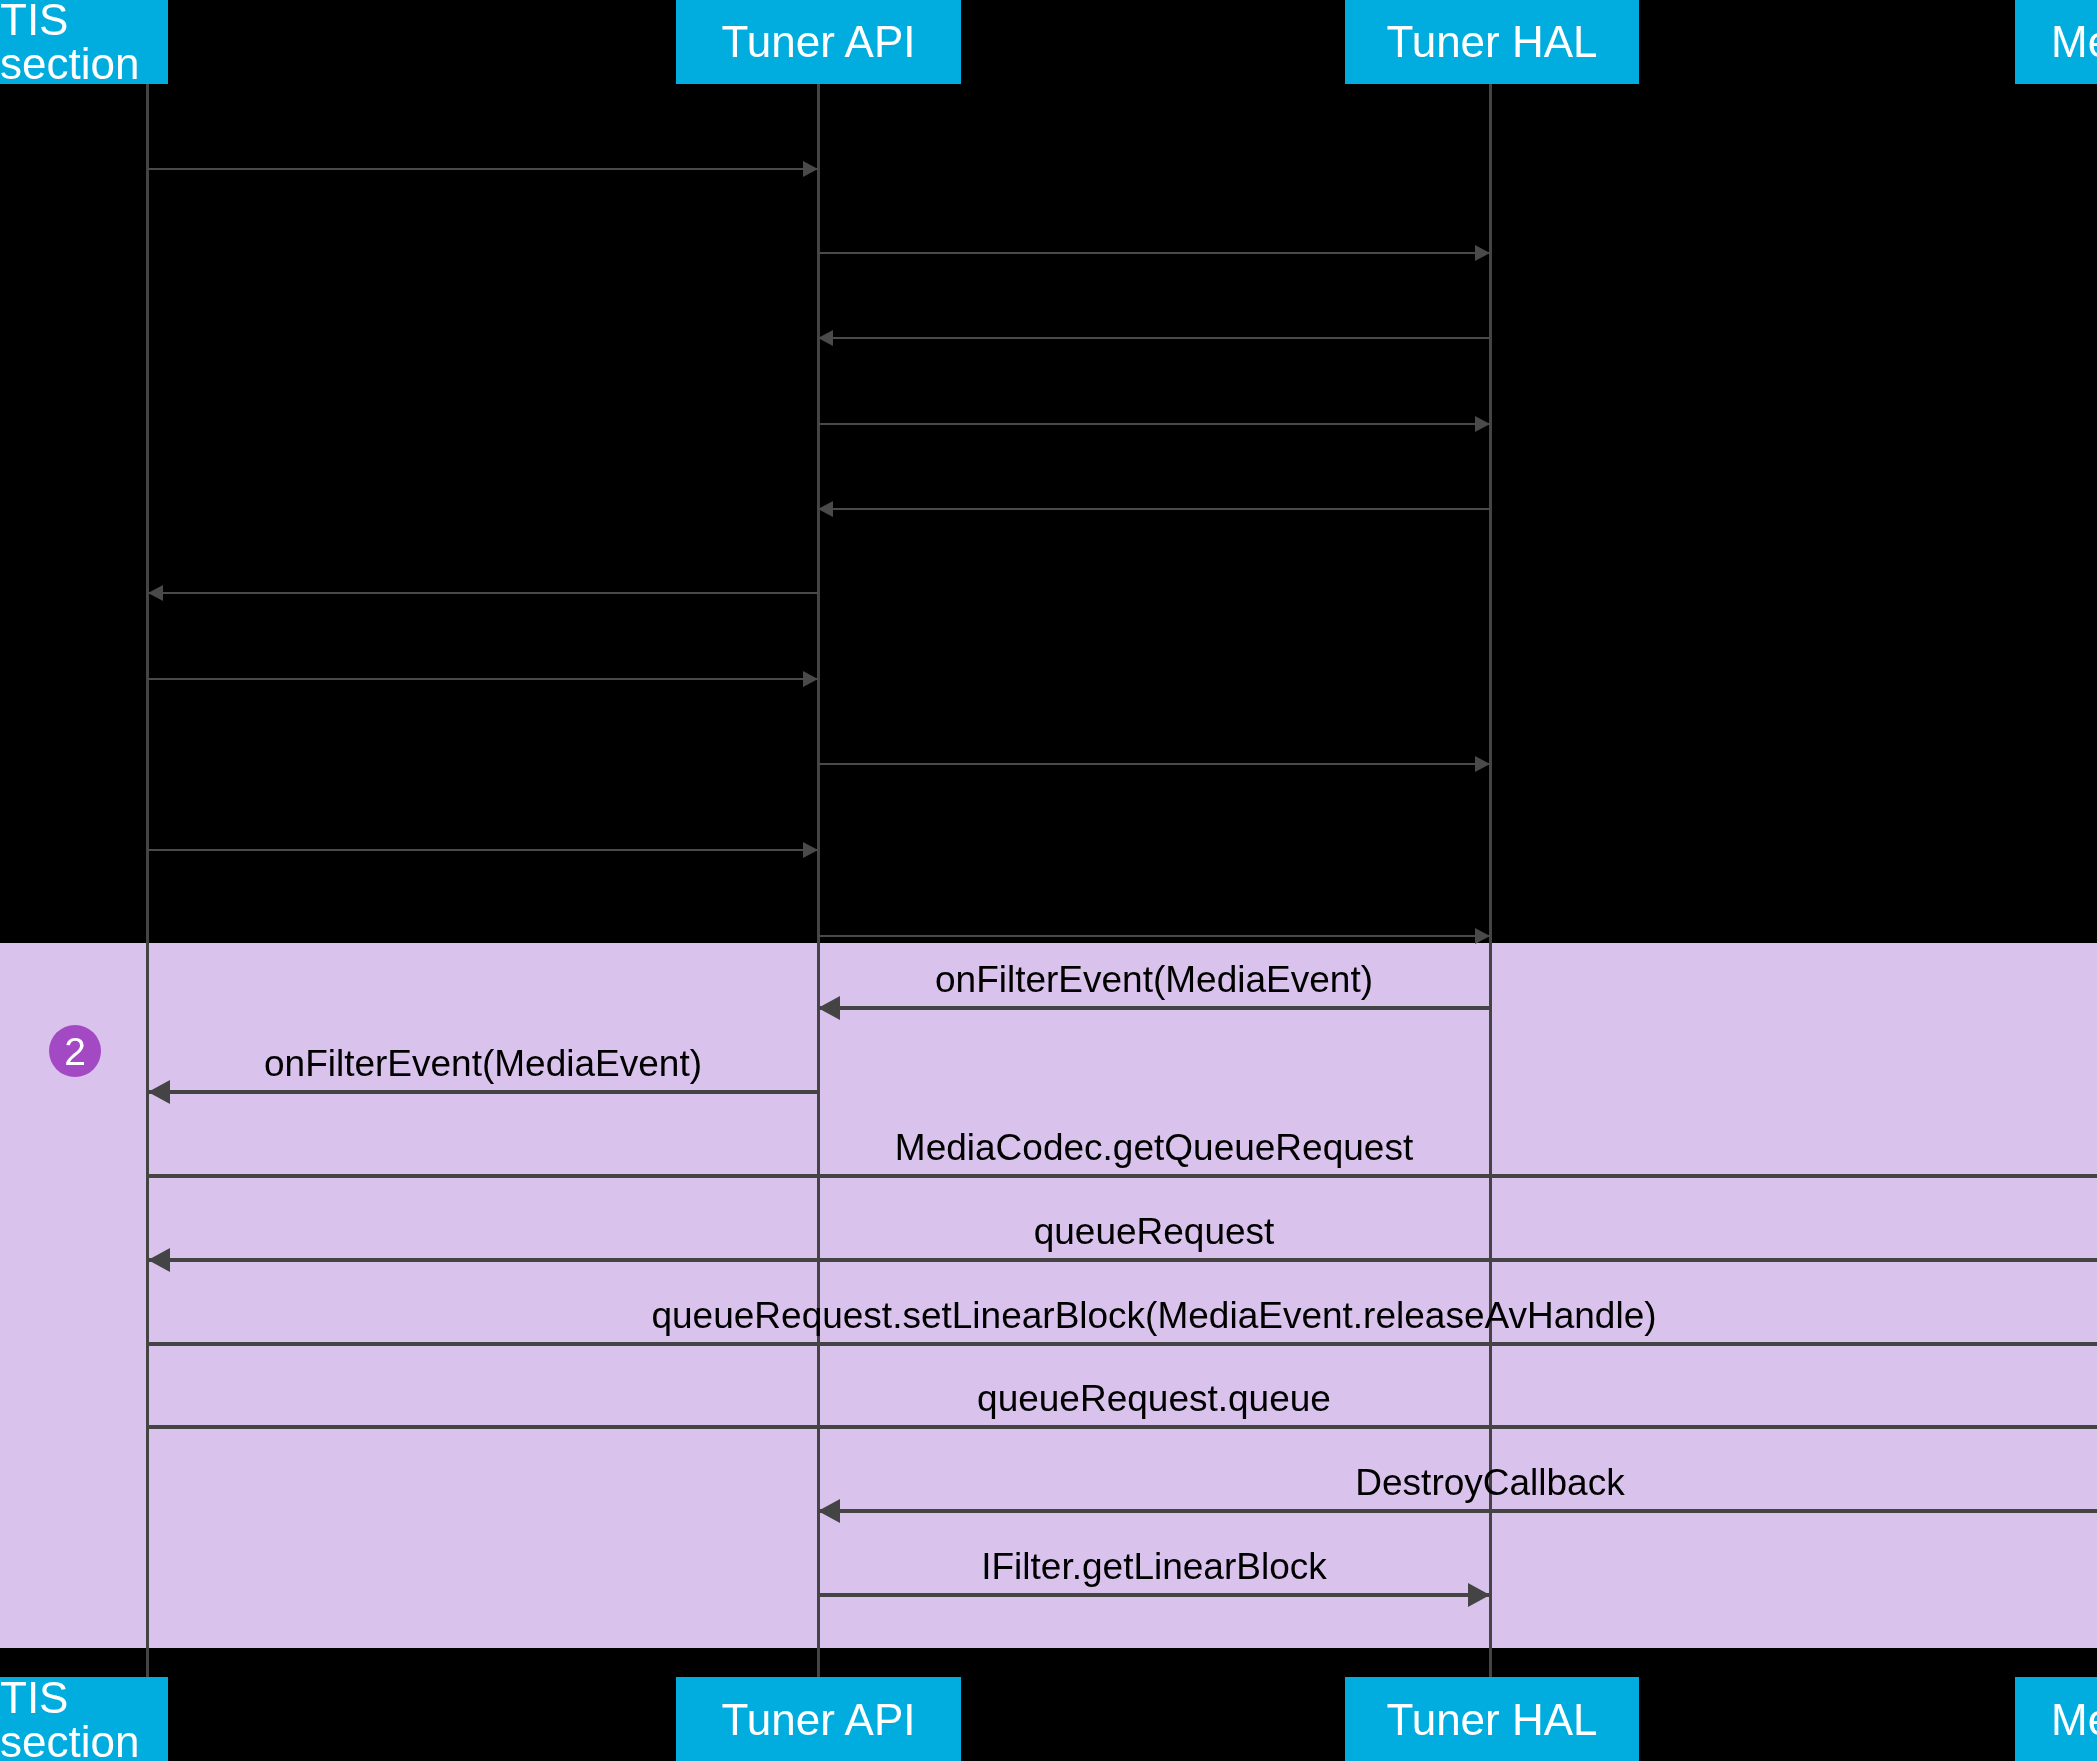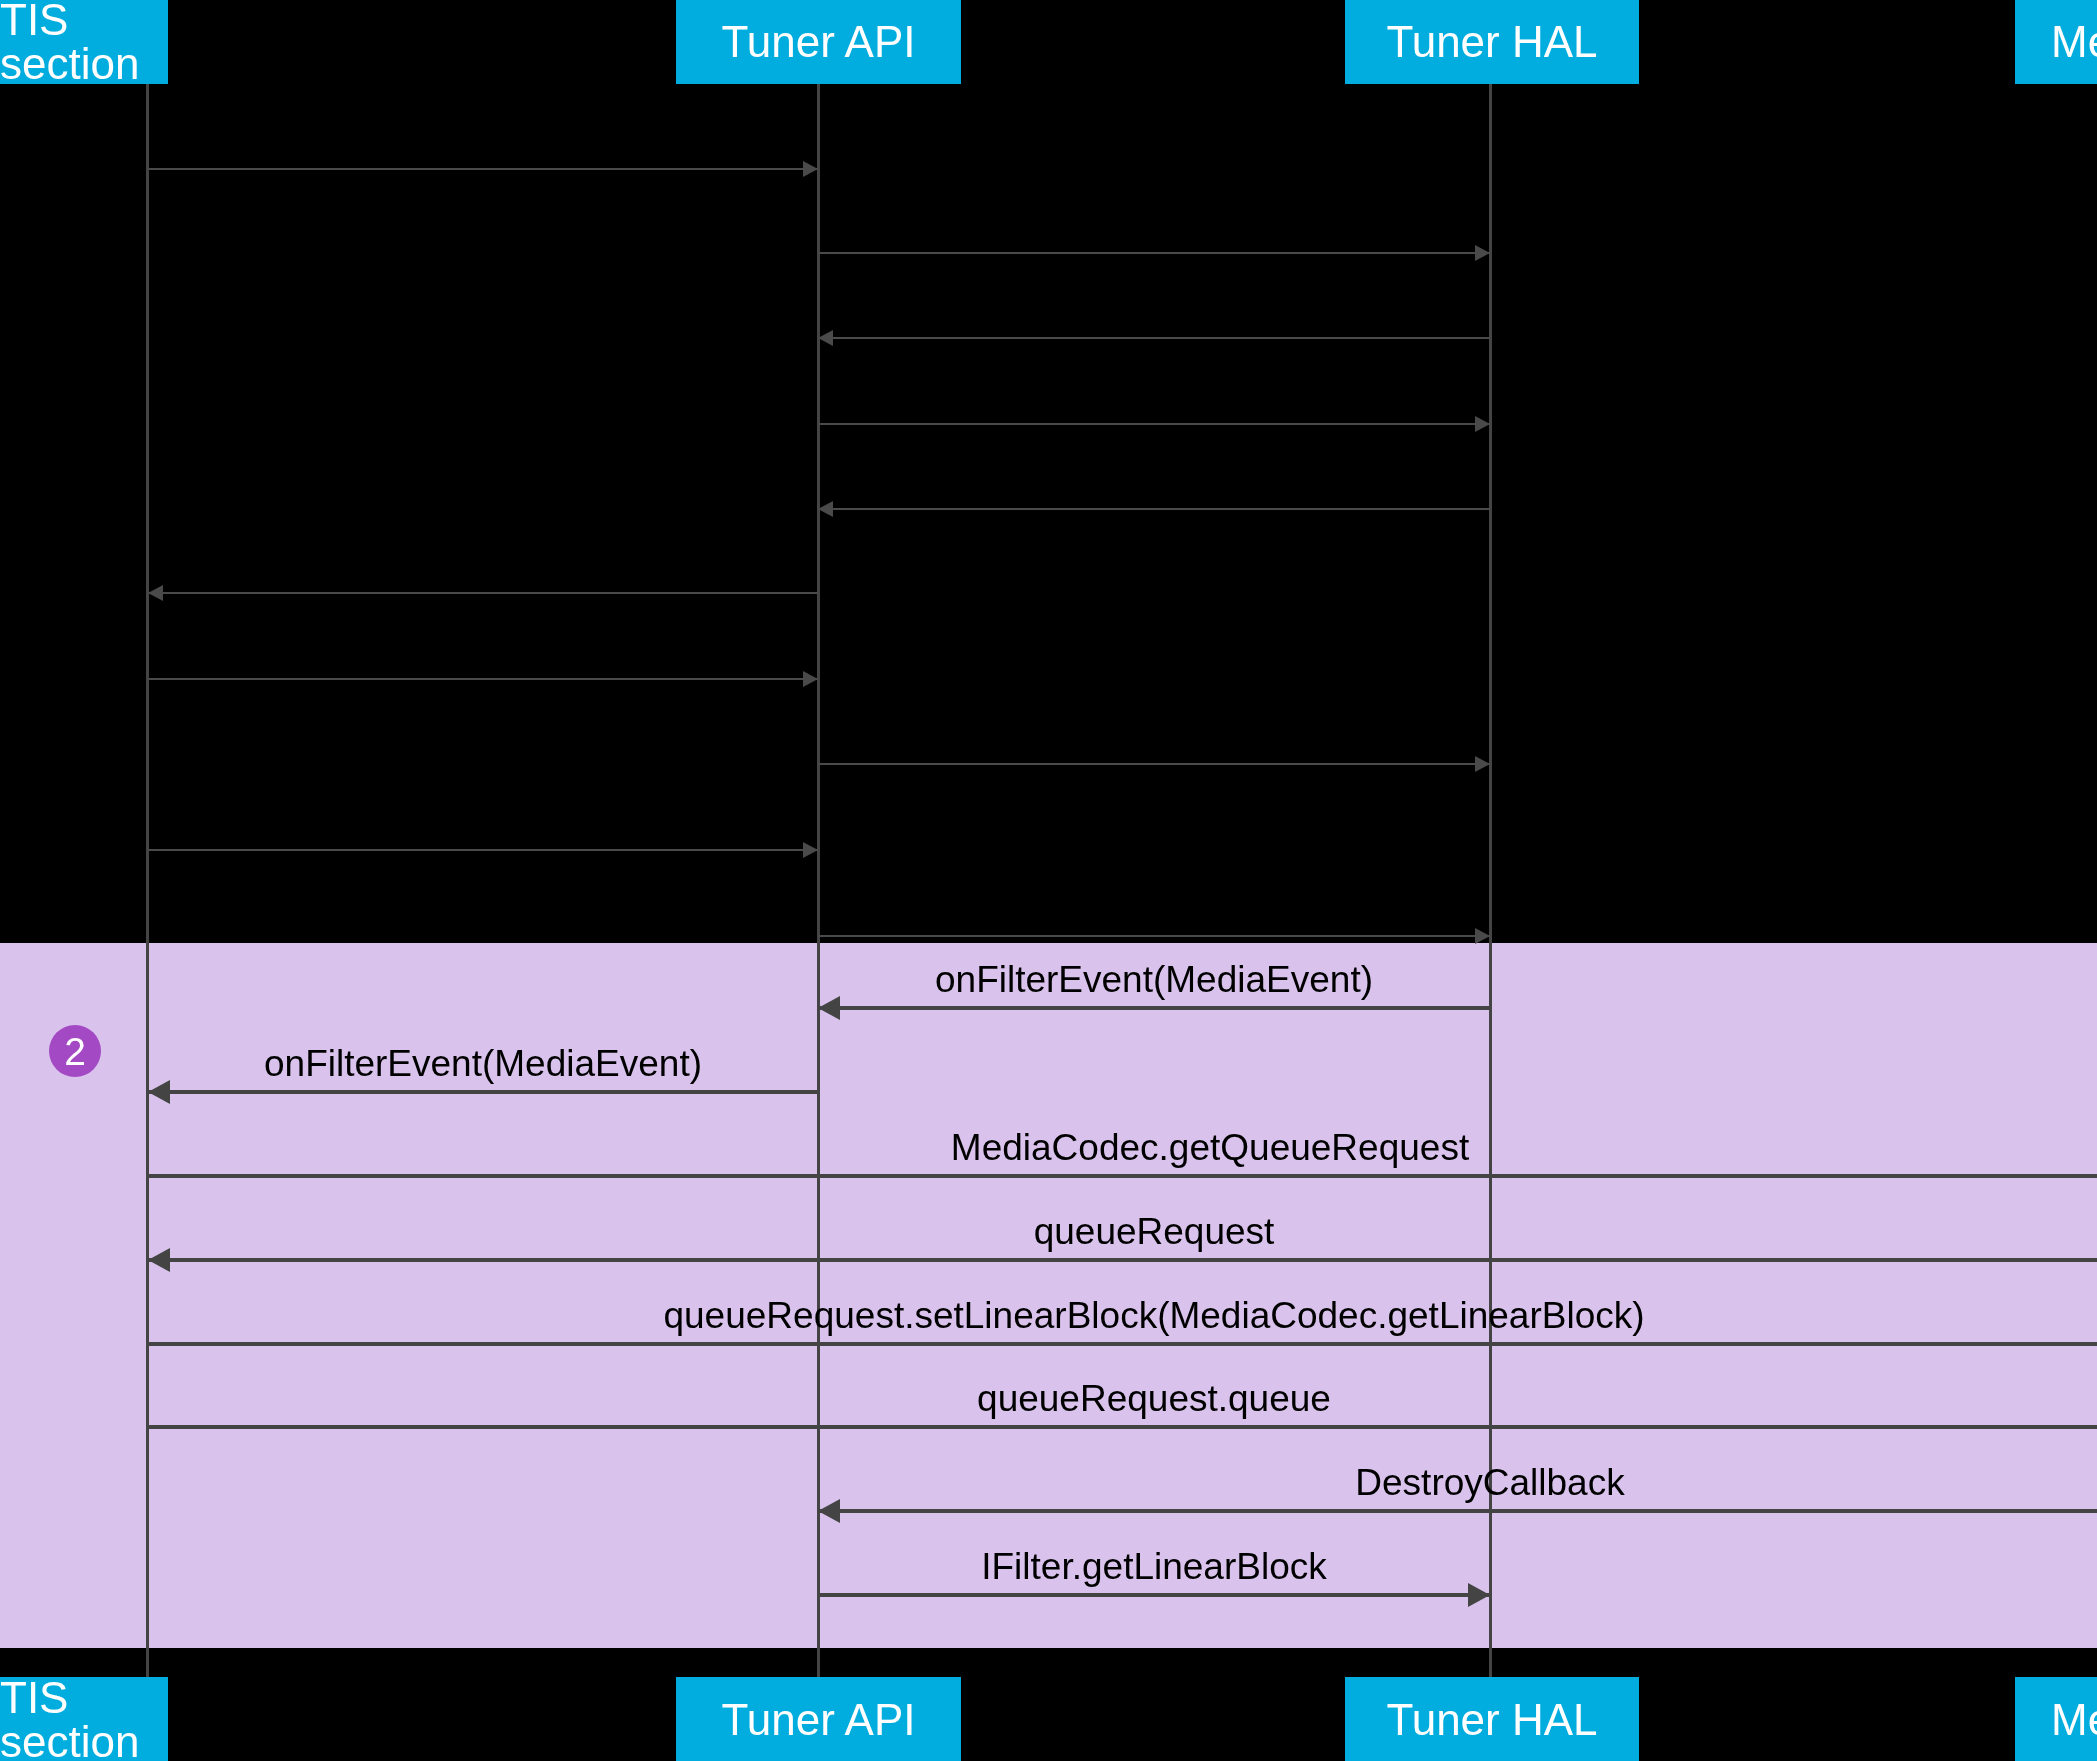--- a/index.html
+++ b/index.html
@@ -109,30 +109,30 @@
         <div class="head" style="left: 0px;"></div>
         <div class="label" style="color: rgb(0, 0, 0); left: 336px; top: -7.6px;">onFilterEvent(MediaEvent)</div>
       </div>
       <div class="msg left" style="left: 148px; top: 1090px; width: 670px;">
         <div class="line" style="width: 670px;"></div>
         <div class="head" style="left: 0px;"></div>
         <div class="label" style="color: rgb(0, 0, 0); left: 335px; top: -7.6px;">onFilterEvent(MediaEvent)</div>
       </div>
       <div class="msg right" style="left: 148px; top: 1174px; width: 2014px;">
         <div class="line" style="width: 2014px;"></div>
-        <div class="label" style="color: rgb(0, 0, 0); left: 1062px; top: -7.6px;">MediaCodec.getQueueRequest</div>
+        <div class="label" style="color: rgb(0, 0, 0); left: 1006px; top: -7.6px;">MediaCodec.getQueueRequest</div>
       </div>
       <div class="msg left" style="left: 148px; top: 1258px; width: 2014px;">
         <div class="line" style="width: 2014px;"></div>
         <div class="head" style="left: 0px;"></div>
         <div class="label" style="color: rgb(0, 0, 0); left: 1006px; top: -7.6px;">queueRequest</div>
       </div>
       <div class="msg right" style="left: 148px; top: 1342px; width: 2014px;">
         <div class="line" style="width: 2014px;"></div>
-        <div class="label" style="color: rgb(0, 0, 0); left: 1006px; top: -7.6px;">queueRequest.setLinearBlock(MediaCodec.getLinearBlock)</div>
+        <div class="label" style="color: rgb(0, 0, 0); left: 1006px; top: -7.6px;">queueRequest.setLinearBlock(MediaEvent.releaseAvHandle)</div>
       </div>
       <div class="msg right" style="left: 148px; top: 1425px; width: 2014px;">
         <div class="line" style="width: 2014px;"></div>
         <div class="label" style="color: rgb(0, 0, 0); left: 1006px; top: -7.6px;">queueRequest.queue</div>
       </div>
       <div class="msg left" style="left: 818px; top: 1509px; width: 1344px;">
         <div class="line" style="width: 1344px;"></div>
         <div class="head" style="left: 0px;"></div>
         <div class="label" style="color: rgb(0, 0, 0); left: 672px; top: -7.6px;">DestroyCallback</div>
       </div>

